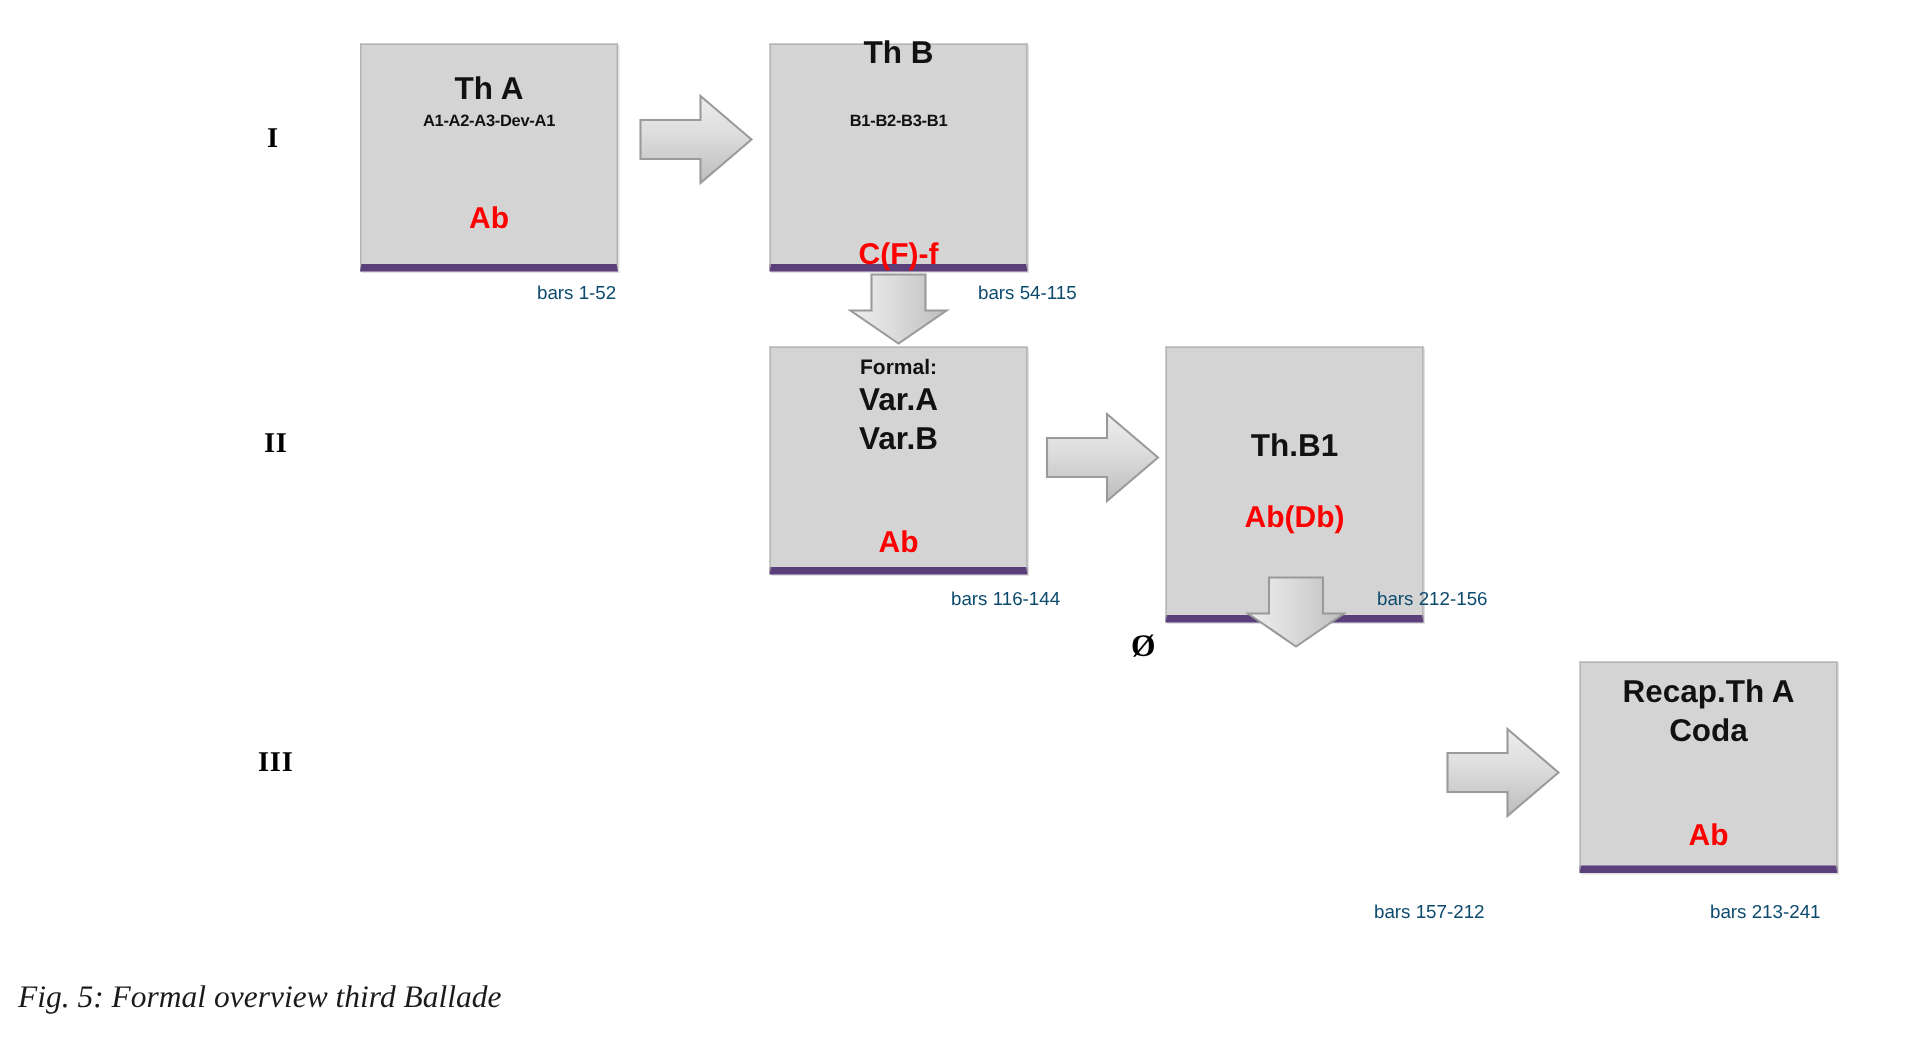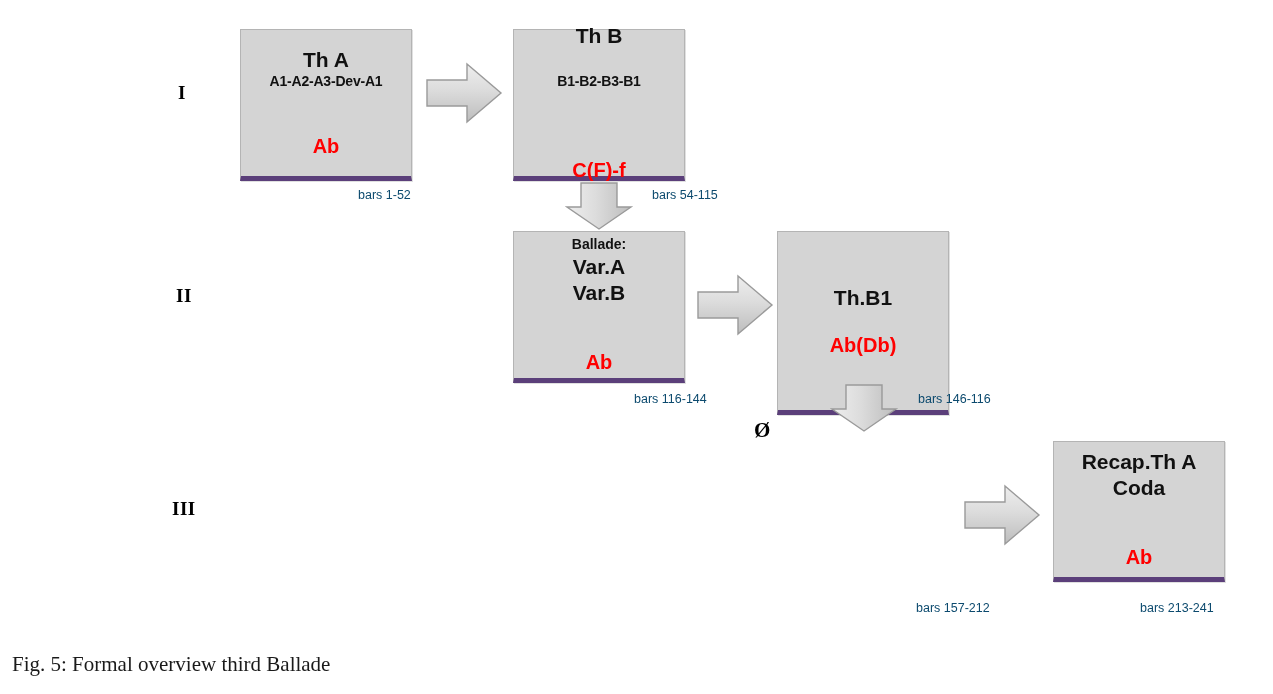--- a/index.html
+++ b/index.html
@@ -51,21 +51,21 @@
   .box .line-main {
     font-family: "Liberation Sans", sans-serif;
     font-weight: bold;
     font-size: 21px;
     line-height: 26px;
     color: #111;
   }
   .box .line-small {
     font-family: "Liberation Sans", sans-serif;
     font-weight: bold;
-    font-size: 14px;
+    font-size: 11px;
     line-height: 17px;
     letter-spacing: -0.2px;
     color: #111;
   }
   .box .line-key {
     font-family: "Liberation Sans", sans-serif;
     font-weight: bold;
     font-size: 20px;
     line-height: 25px;
     color: #ff0000;
@@ -103,20 +103,21 @@
     color: #000;
   }
 
   
   .caption {
     position: absolute;
     font-family: "Liberation Serif", serif;
     font-size: 21px;
     color: #1a1a1a;
     white-space: nowrap;
+    font-style: italic;
   }
 </style>
 </head>
 <body>
 
 <div class="canvas">
 
   <div class="row-numeral" style="left:178px; top:82px;">I</div>
   <div class="row-numeral" style="left:176px; top:285px;">II</div>
   <div class="row-numeral" style="left:172px; top:498px;">III</div>
@@ -155,21 +156,21 @@
           <stop offset="0%" stop-color="#eeeeee"></stop>
           <stop offset="45%" stop-color="#dcdcdc"></stop>
           <stop offset="100%" stop-color="#bdbdbd"></stop>
         </linearGradient>
       </defs>
       <polygon points="16,2 52,2 52,26 66,26 34,48 2,26 16,26" fill="url(#gD1)" stroke="#9a9a9a" stroke-width="1.4"></polygon>
     </svg>
   </div>
 
   <div class="box" style="left:513px; top:231px; width:172px; height:152px;">
-    <div class="line-label">Ballade:</div>
+    <div class="line-label">Formal:</div>
     <div class="line-main">Var.A</div>
     <div class="line-main">Var.B</div>
     <div class="line-key">Ab</div>
   </div>
   <div class="bars" style="left:634px; top:392px;">bars 116-144</div>
 
   <div class="arrow" style="left:696px; top:272px;">
     <svg width="78" height="66" viewBox="0 0 78 66">
       <defs>
         <linearGradient id="gR2" x1="0" y1="0" x2="0" y2="1">
@@ -179,21 +180,21 @@
         </linearGradient>
       </defs>
       <polygon points="2,20 42,20 42,4 76,33 42,62 42,46 2,46" fill="url(#gR2)" stroke="#9a9a9a" stroke-width="1.4"></polygon>
     </svg>
   </div>
 
   <div class="box" style="left:777px; top:231px; width:172px; height:184px;">
     <div class="line-main">Th.B1</div>
     <div class="line-key" style="margin-top:22px;">Ab(Db)</div>
   </div>
-  <div class="bars" style="left:918px; top:392px;">bars 146-116</div>
+  <div class="bars" style="left:918px; top:392px;">bars 212-156</div>
 
   <div class="arrow" style="left:830px; top:383px;">
     <svg width="70" height="50" viewBox="0 0 70 50">
       <defs>
         <linearGradient id="gD2" x1="0" y1="0" x2="1" y2="0">
           <stop offset="0%" stop-color="#eeeeee"></stop>
           <stop offset="45%" stop-color="#dcdcdc"></stop>
           <stop offset="100%" stop-color="#bdbdbd"></stop>
         </linearGradient>
       </defs>

